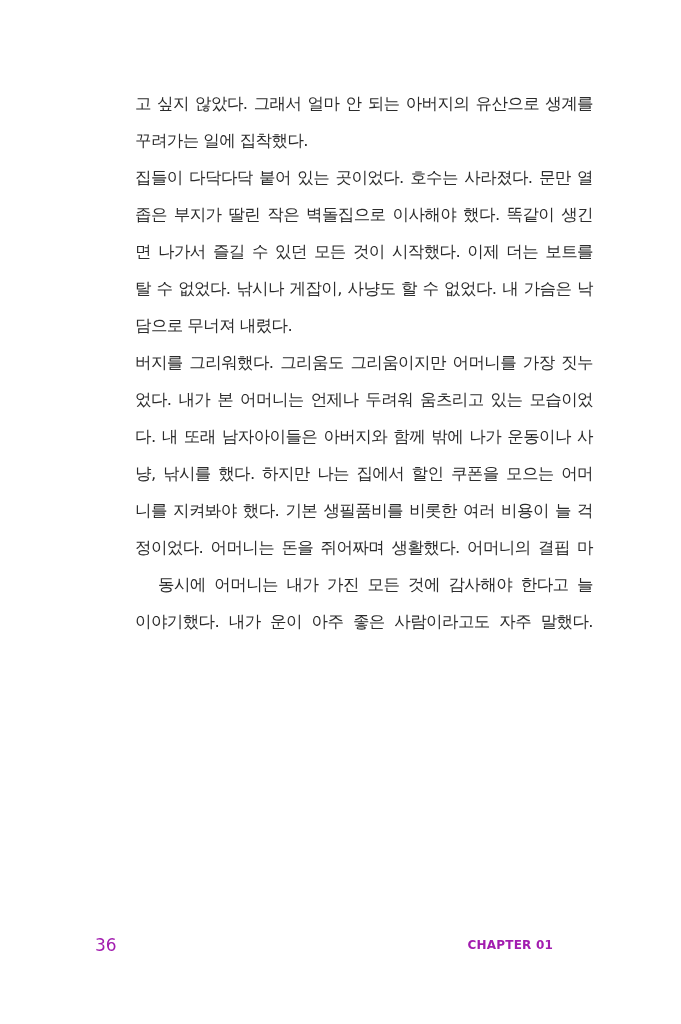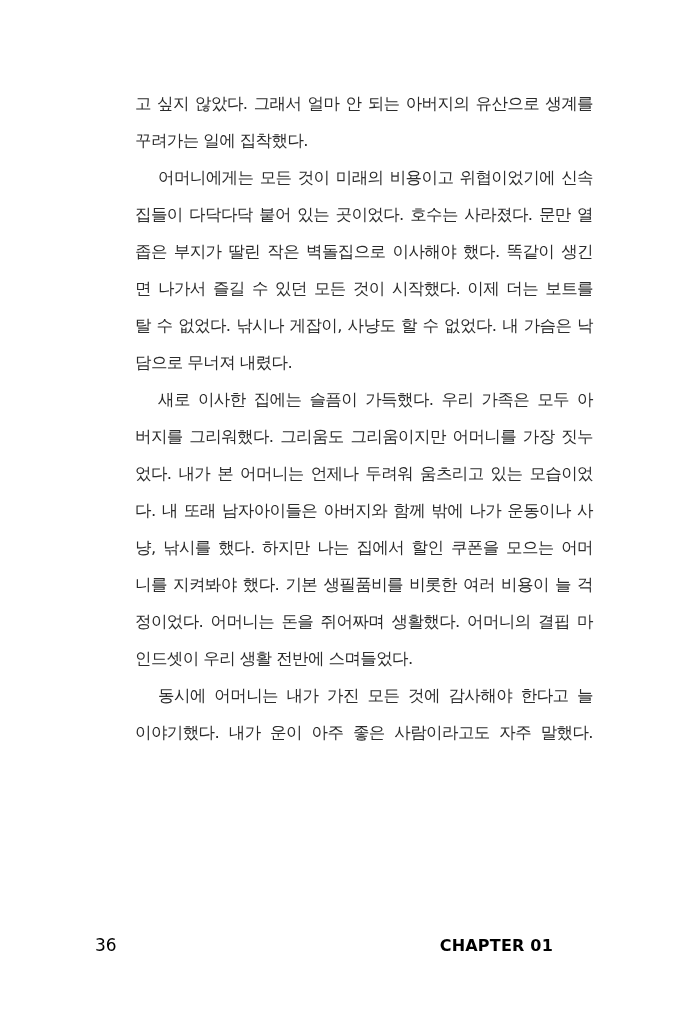--- a/index.html
+++ b/index.html
@@ -40,52 +40,49 @@
     }
     .footer {
       position: absolute;
       left: 95px;
       top: 935px;
       width: 458px;
       display: flex;
       justify-content: space-between;
       align-items: center;
       font-family: "DejaVu Sans", "Liberation Sans", sans-serif;
-      color: #000000;
+      color: #a21caf;
     }
     .page-number {
       font-size: 17px;
       font-weight: normal;
     }
     .chapter-label {
-      font-size: 16px;
+      font-size: 12px;
       font-weight: bold;
       letter-spacing: 0.2px;
     }
   </style>
 </head>
 <body>
 
 <div class="page-body">
   <div class="line">고 싶지 않았다. 그래서 얼마 안 되는 아버지의 유산으로 생계를</div>
   <div class="line last">꾸려가는 일에 집착했다.</div>
-  <div class="line indent">어머니에게는 모든 것이 미래의 비용이고 위협이었기에 신속</div>
   <div class="line">집들이 다닥다닥 붙어 있는 곳이었다. 호수는 사라졌다. 문만 열</div>
   <div class="line">좁은 부지가 딸린 작은 벽돌집으로 이사해야 했다. 똑같이 생긴</div>
   <div class="line">면 나가서 즐길 수 있던 모든 것이 시작했다. 이제 더는 보트를</div>
   <div class="line">탈 수 없었다. 낚시나 게잡이, 사냥도 할 수 없었다. 내 가슴은 낙</div>
   <div class="line last">담으로 무너져 내렸다.</div>
-  <div class="line indent">새로 이사한 집에는 슬픔이 가득했다. 우리 가족은 모두 아</div>
   <div class="line">버지를 그리워했다. 그리움도 그리움이지만 어머니를 가장 짓누</div>
   <div class="line">었다. 내가 본 어머니는 언제나 두려워 움츠리고 있는 모습이었</div>
   <div class="line">다. 내 또래 남자아이들은 아버지와 함께 밖에 나가 운동이나 사</div>
   <div class="line">냥, 낚시를 했다. 하지만 나는 집에서 할인 쿠폰을 모으는 어머</div>
   <div class="line">니를 지켜봐야 했다. 기본 생필품비를 비롯한 여러 비용이 늘 걱</div>
   <div class="line">정이었다. 어머니는 돈을 쥐어짜며 생활했다. 어머니의 결핍 마</div>
-  <div class="line last">인드셋이 우리 생활 전반에 스며들었다.</div>
   <div class="line indent">동시에 어머니는 내가 가진 모든 것에 감사해야 한다고 늘</div>
   <div class="line">이야기했다. 내가 운이 아주 좋은 사람이라고도 자주 말했다.</div>
 </div>
 
 <div class="footer">
   <span class="page-number">36</span>
   <span class="chapter-label">CHAPTER 01</span>
 </div>
 
 </body></html>

